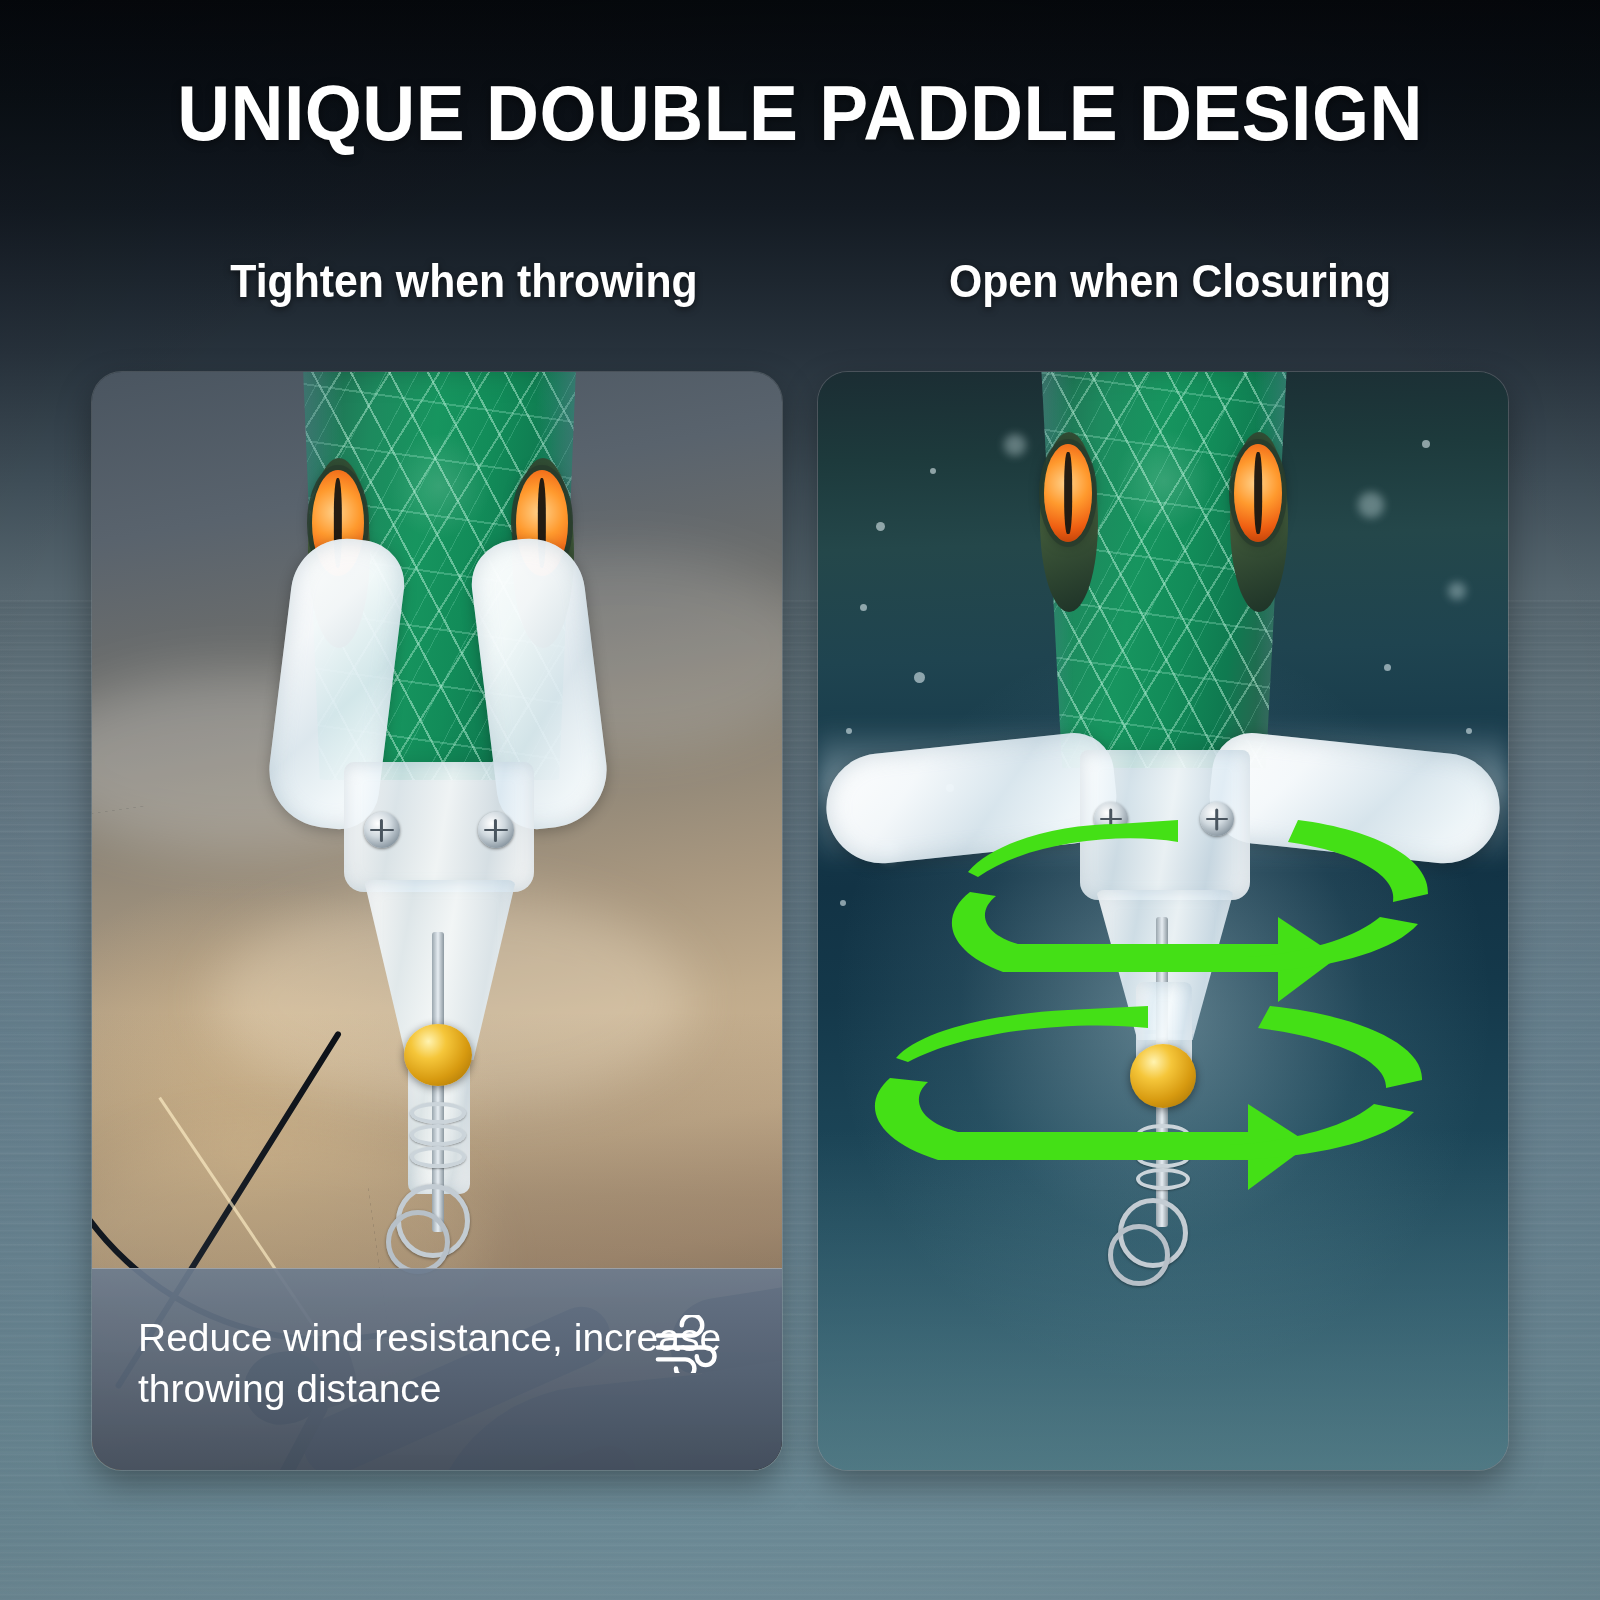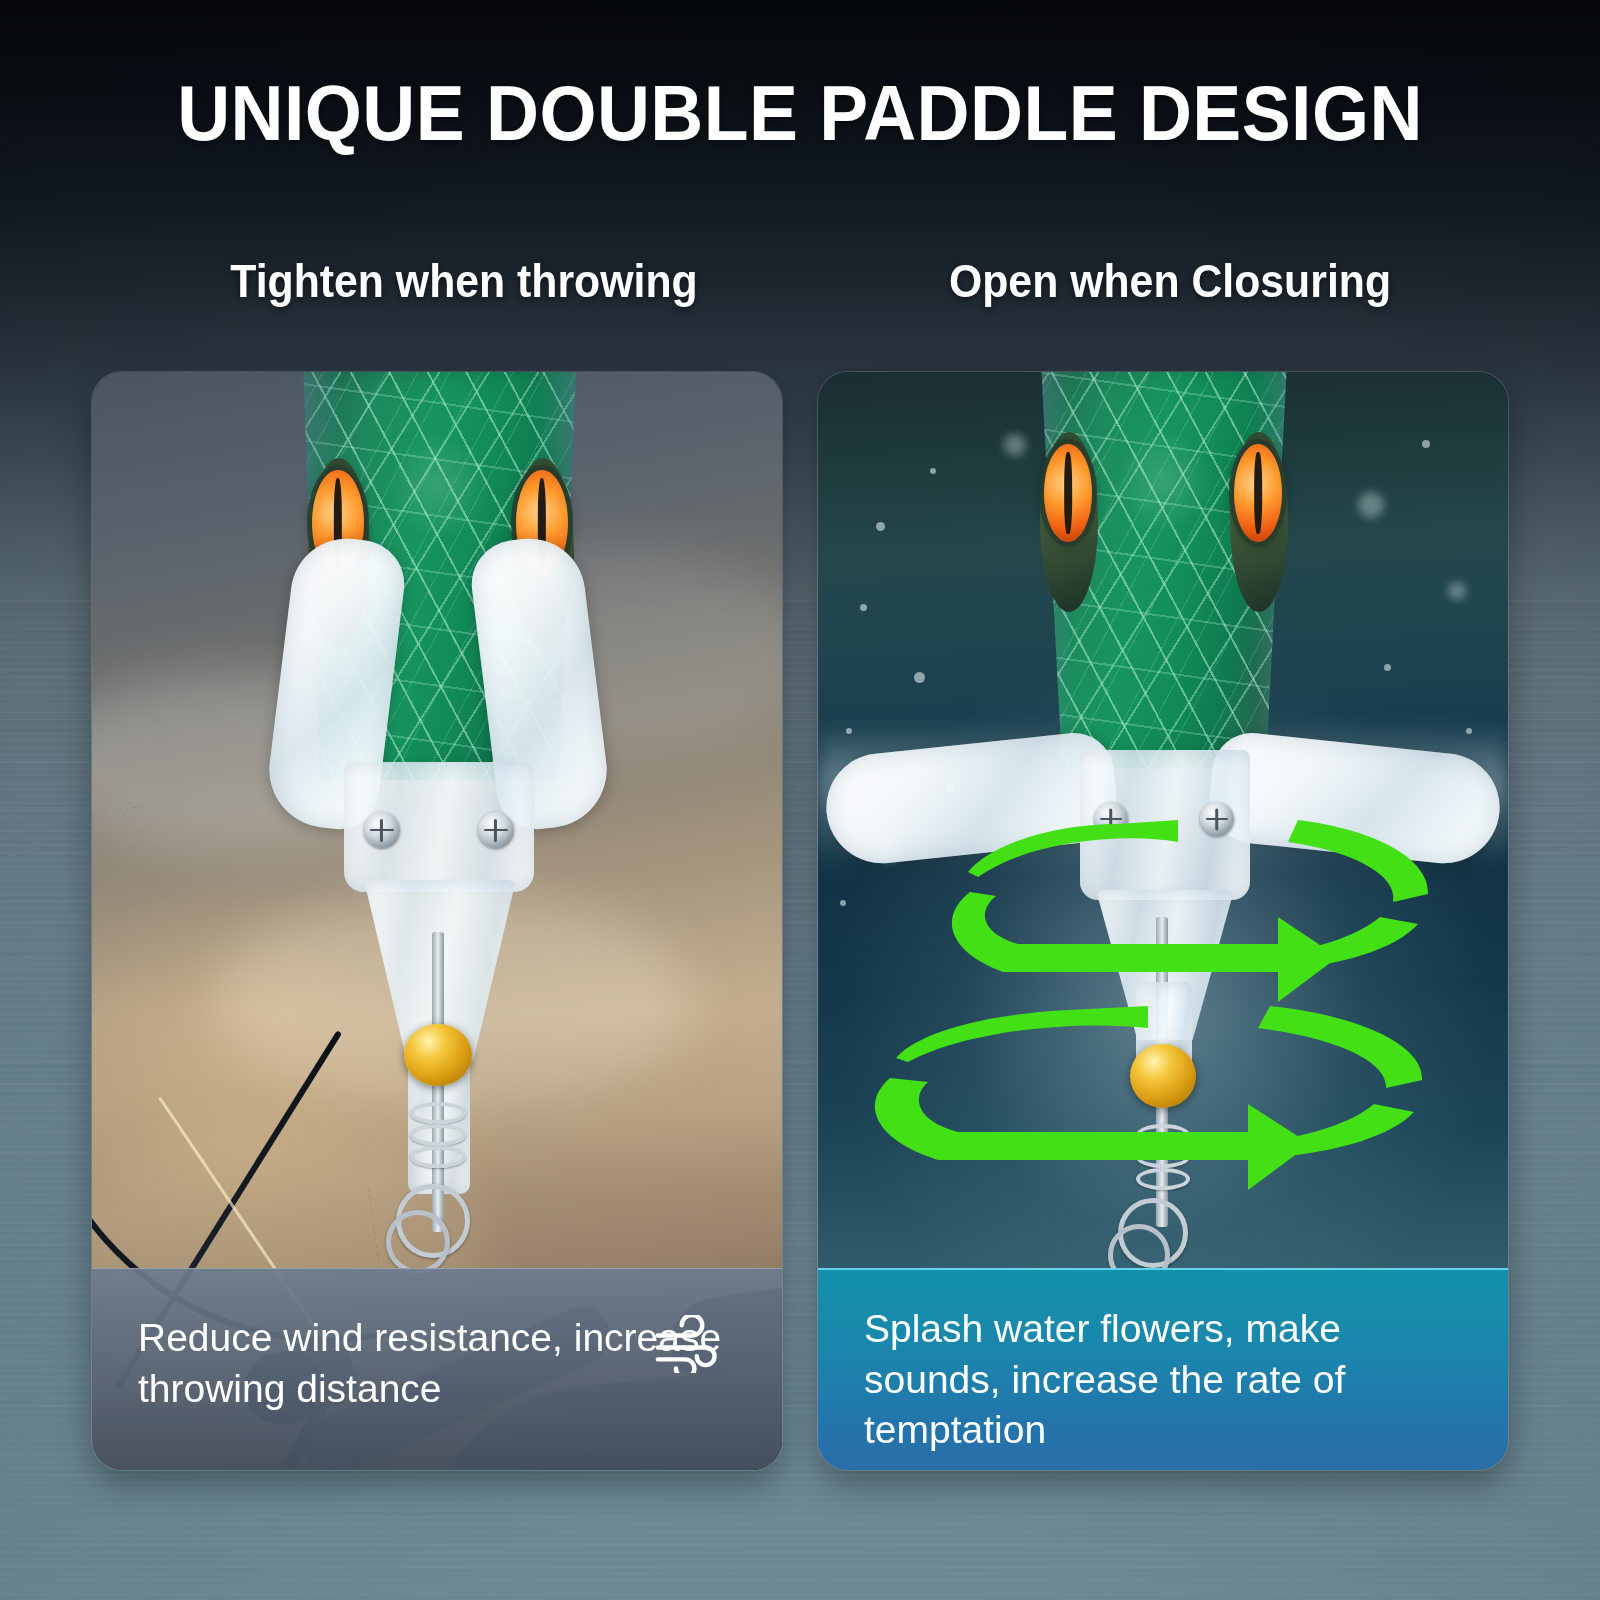--- a/index.html
+++ b/index.html
@@ -529,18 +529,15 @@
       </g>
 
       <g fill="#44e016">
         <path d="M90 690 C150 658, 260 648, 330 656 L330 634 L250 638 C170 642, 100 660, 78 686 Z"></path>
         <path d="M72 706 C42 732, 56 768, 120 788 L430 788 L430 818 L492 772 L430 732 L430 760 L140 760 C100 750, 92 726, 110 710 Z"></path>
         <path d="M440 656 C520 666, 570 690, 568 716 L604 708 C606 674, 545 644, 452 634 Z"></path>
         <path d="M556 732 C528 756, 468 770, 412 773 L412 788 C500 786, 570 768, 596 740 Z"></path>
       </g>
     </svg>
 
-    <div id="caption-right" class="caption">
-      <span>Splash water flowers, make sounds, increase the rate of temptation</span>
-    </div>
   </div>
 
 </div>
 
 </body></html>

